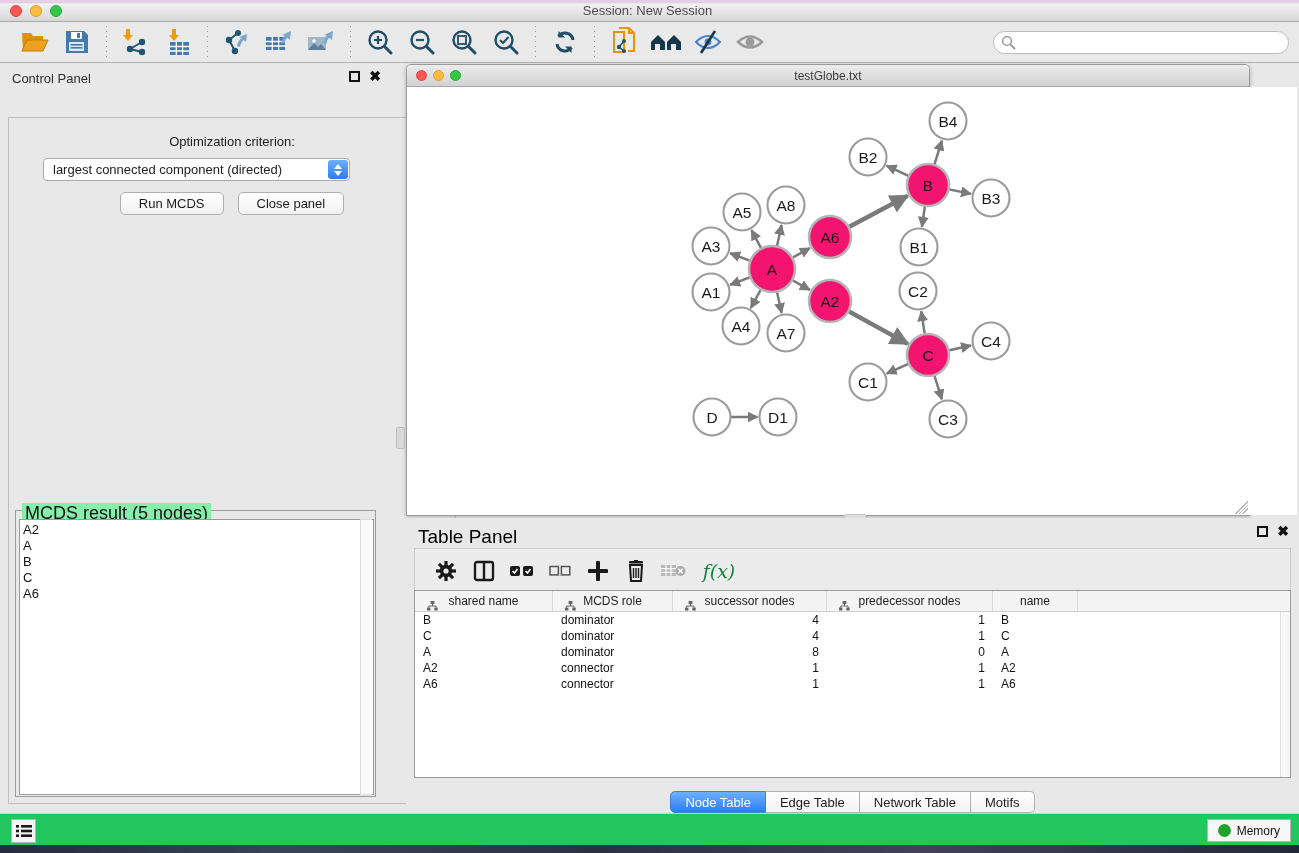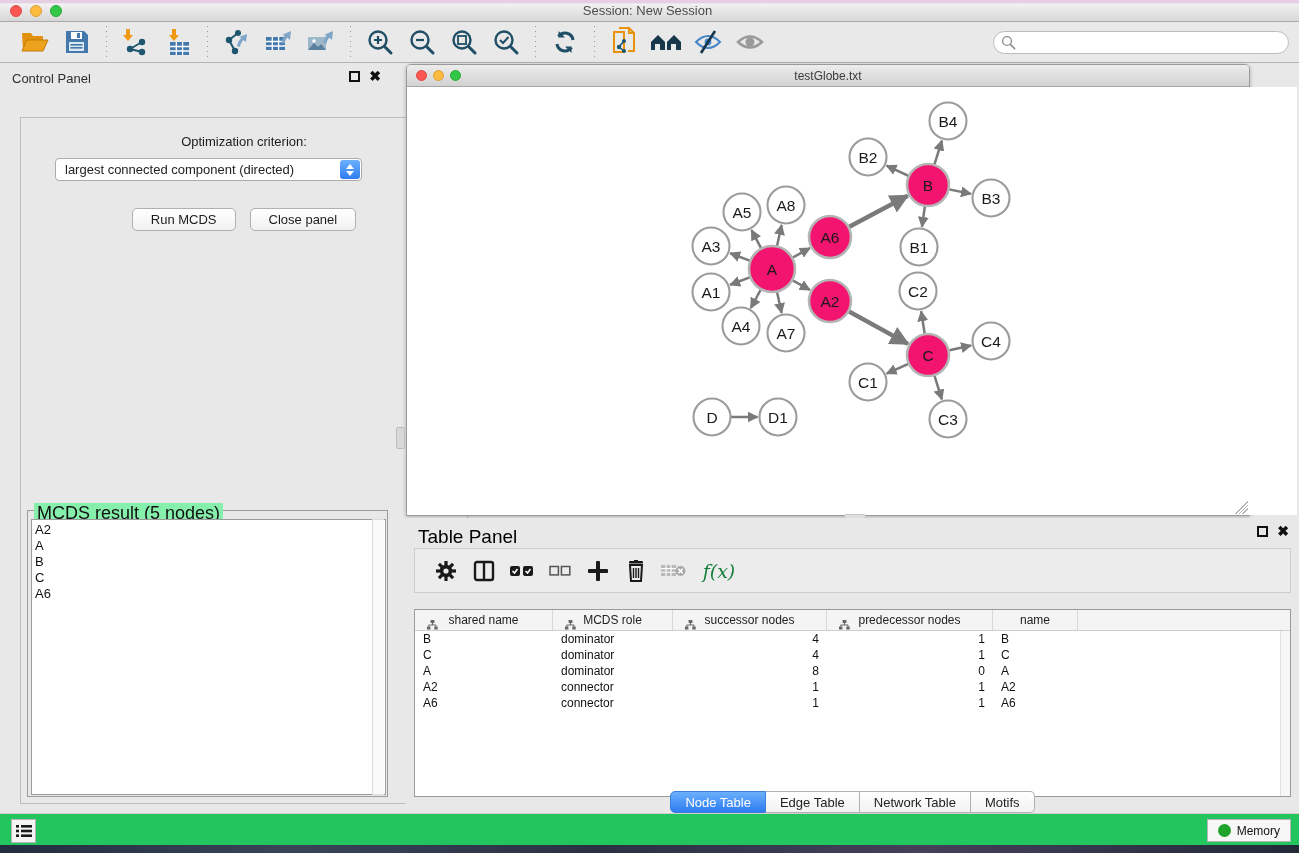--- a/index.html
+++ b/index.html
@@ -33,29 +33,29 @@
   .cp-title { position:absolute; left:12px; top:2px; font-size:13px; color:#2e2e2e; }
   .panel-btns { position:absolute; right:10px; top:2px; display:flex; gap:9px; align-items:center; }
   .float-btn { width:11px; height:11px; border:2px solid #111; background:transparent; }
   .close-btn { font-size:14px; font-weight:bold; color:#111; line-height:11px; }
   .cp-tabs { position:absolute; left:0; top:33px; width:100%; display:flex; justify-content:center; }
   .seg-tab { height:22px; padding:0 14px; background:linear-gradient(#ffffff,#f2f2f2); border:1px solid #b0b0b0; border-left:none;
     font-size:13px; color:#222; display:flex; align-items:center; cursor:default; }
   .seg-tab:first-child { border-left:1px solid #b0b0b0; border-radius:5px 0 0 5px; }
   .seg-tab:last-child { border-radius:0 5px 5px 0; }
   .seg-tab.selected { background:linear-gradient(#6cb0fc,#2d7cf0); color:#fff; border-color:#3a7fd8; }
-  .cp-pane { position:absolute; left:20px; top:54px; width:448px; height:687px; border:1px solid #bdbdbd; background:#e8e8e8; }
+  .cp-pane { position:absolute; left:8px; top:54px; width:448px; height:687px; border:1px solid #bdbdbd; background:#e8e8e8; }
   .opt-label { position:absolute; left:0; width:100%; top:16px; text-align:center; font-size:13px; color:#1c1c1c; }
   .criterion { position:absolute; left:34px; top:40px; width:307px; height:23px; background:#fff; border:1px solid #ababab; border-radius:4px;
     display:flex; align-items:center; padding-left:9px; font-size:13px; }
   .spinner { position:absolute; right:1px; top:1px; width:20px; height:19px; border-radius:3px;
     background:linear-gradient(#6cb0fc,#2d7cf0); display:flex; flex-direction:column; align-items:center; justify-content:center; gap:2px; }
   .spinner .tri-up { width:0;height:0;border-left:4px solid transparent;border-right:4px solid transparent;border-bottom:5px solid #fff; }
   .spinner .tri-dn { width:0;height:0;border-left:4px solid transparent;border-right:4px solid transparent;border-top:5px solid #fff; }
-  .cp-buttons { position:absolute; left:0; top:74px; width:100%; display:flex; justify-content:center; gap:14px;margin-top:16px; }
+  .cp-buttons { position:absolute; left:0; top:74px; width:100%; display:flex; justify-content:center; gap:14px; }
   .push-btn { height:23px; padding:0 18px; background:linear-gradient(#ffffff,#f1f1f1); border:1px solid #b0b0b0; border-radius:5px;
     font-size:13px; color:#1c1c1c; display:flex; align-items:center; cursor:default; }
   .mcds-box { position:absolute; left:6px; top:392px; width:361px; height:287px; border:1px solid #9c9c9c; background:#e8e8e8; }
   .mcds-legend { position:absolute; left:6px; top:-8px; background:#86efac; padding:0 3px; font-size:18px; color:#111; }
   .mcds-list { position:absolute; left:3px; top:8px; width:355px; height:276px; background:#fff; border:1px solid #9c9c9c;
     font-size:13px; color:#111; padding:2px 0 0 3px; line-height:16px; }
   .mcds-scroll { position:absolute; right:3px; top:8px; width:12px; height:276px; background:#fafafa; border:1px solid #dcdcdc; border-right:none; }
 
   
   .net-window { position:absolute; left:406px; top:64px; width:844px; height:452px; border:1px solid #9a9a9a; border-radius:5px 5px 0 0;
@@ -72,21 +72,21 @@
   .divider-grip-v { position:absolute; left:396px; top:427px; width:9px; height:22px; background:#d8d8d8; border:1px solid #bdbdbd; border-radius:2px; }
   .divider-grip-h { position:absolute; left:844px; top:514px; width:22px; height:7px; background:#dedede; border:1px solid #c6c6c6; border-radius:2px; }
 
   
   .table-panel { position:absolute; left:406px; top:518px; width:893px; height:295px; background:#e8e8e8; }
   .tp-title { position:absolute; left:12px; top:8px; font-size:19px; color:#000000; }
   .tp-toolbar { position:absolute; left:8px; top:30px; width:877px; height:45px; background:#ececec; border:1px solid #cccccc;
     display:flex; align-items:center; padding-left:16px; }
   .tp-icon { width:30px; height:30px; margin-right:8px; display:flex; align-items:center; justify-content:center; }
   .fx { font-family:"DejaVu Serif", serif; font-style:italic; font-size:19px; color:#15803d; }
-  .data-table { position:absolute; left:8px; top:91px; width:877px; height:188px; background:#fff; border:1px solid #9a9a9a; overflow:hidden; }
+  .data-table { position:absolute; left:8px; top:72px; width:877px; height:188px; background:#fff; border:1px solid #9a9a9a; overflow:hidden; }
   .thead { display:flex; height:21px; background:#f4f4f4; border-bottom:1px solid #cfcfcf; }
   .th { position:relative; display:flex; align-items:center; justify-content:center; font-size:12px; color:#222;
     border-right:1px solid #d9d9d9; }
   .th svg { position:absolute; left:6px; top:5px; }
   .trow { display:flex; height:16px; font-size:12px; color:#111; align-items:center; }
   .td { padding:0 8px; white-space:nowrap; overflow:hidden; }
   .td.num { text-align:right; }
   .table-scroll { position:absolute; right:0; top:21px; width:10px; bottom:0; background:#f7f7f7; border-left:1px solid #e0e0e0; }
   .tp-tabs { position:absolute; left:0; top:273px; width:100%; display:flex; justify-content:center; }
 

